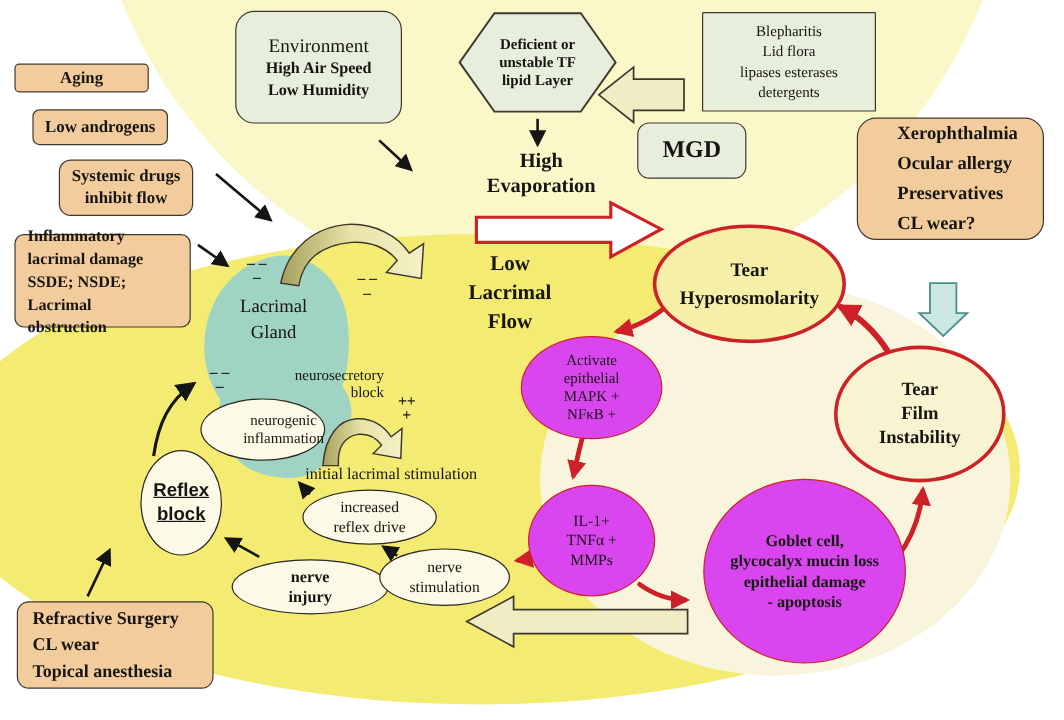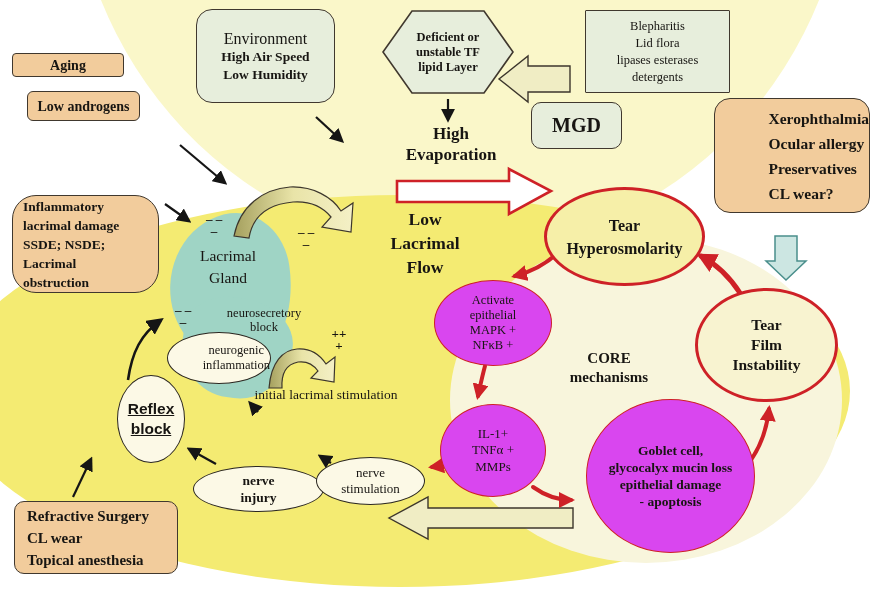--- a/index.html
+++ b/index.html
@@ -85,21 +85,25 @@
       <path d="M740,293 C729,276 716,264 701,256" stroke-width="5" marker-end="url(#mr)"></path>
     </g>
   </svg>
 
   <div class="box orange node" style="left:12px;top:53px;width:110px;height:22px;border-radius:4px;font-size:14px;">
       <span class="pre">Aging</span>
     </div>
   <div class="box orange node" style="left:27px;top:91px;width:111px;height:28px;border-radius:6px;font-size:14px;">
       <span class="pre">Low androgens</span>
     </div>
-  <div class="box orange node" style="left:12px;top:195px;width:147px;height:98px;border-radius:24px;justify-content:flex-start;text-align:left;padding-left:10px;box-sizing:border-box;">
+  <div class="box orange node" style="left:49px;top:133px;width:110px;height:45px;border-radius:10px;font-size:14px;line-height:18px;">
+      <span class="pre">Systemic drugs
+inhibit flow</span>
+    </div>
+  <div class="box orange node" style="left:12px;top:195px;width:147px;height:78px;border-radius:8px;justify-content:flex-start;text-align:left;padding-left:10px;box-sizing:border-box;">
       <span class="pre">Inflammatory
 lacrimal damage
 SSDE; NSDE;
 Lacrimal
 obstruction</span>
     </div>
   <div class="box orange node" style="left:14px;top:501px;width:164px;height:73px;border-radius:10px;font-size:15px;line-height:22px;justify-content:flex-start;text-align:left;padding-left:12px;box-sizing:border-box;">
       <span class="pre">Refractive Surgery
 CL wear
 Topical anesthesia</span>
@@ -116,36 +120,34 @@
 lipases esterases
 detergents</span>
     </div>
   <div class="box green node" style="left:531px;top:102px;width:89px;height:45px;border-radius:10px;font-size:20px;">
       <span class="pre">MGD</span>
     </div>
   <div class="txt lbl pre" style="left:383px;top:30px;width:130px;font-size:12.5px;font-weight:bold;line-height:15px;">Deficient or
 unstable TF
 lipid Layer</div>
 
-  <div class="box orange node" style="left:714px;top:98px;width:156px;height:115px;border-radius:16px;font-size:15.5px;line-height:25px;justify-content:flex-end;text-align:left;padding-left:12px;box-sizing:border-box;">
+  <div class="box orange node" style="left:714px;top:98px;width:156px;height:102px;border-radius:16px;font-size:15.5px;line-height:25px;justify-content:center;text-align:left;padding-left:12px;box-sizing:border-box;">
       <span class="pre">Xerophthalmia
 Ocular allergy
 Preservatives
 CL wear?</span>
     </div>
 
   <div class="txt lbl pre" style="left:375px;top:123px;width:152px;font-size:17px;font-weight:bold;line-height:21px;">High
 Evaporation</div>
   <div class="txt lbl pre" style="left:350px;top:207px;width:150px;font-size:17.5px;font-weight:bold;line-height:24px;text-align:center;">Low
 Lacrimal
 Flow</div>
   <div class="txt lbl pre" style="left:176px;top:245px;width:104px;font-size:15.5px;line-height:22px;">Lacrimal
 Gland</div>
-  <div class="txt lbl pre" style="left:540px;top:349px;width:138px;font-size:15px;font-weight:bold;line-height:18.5px;">CORE
-mechanisms</div>
 
   <div class="ellnode rednode node" style="left:544px;top:187px;width:155px;height:93px;border-width:3px;background:#F6EFA8;font-size:16px;font-weight:bold;line-height:23px;">
       <span class="pre">Tear
 Hyperosmolarity</span>
     </div>
   <div class="ellnode rednode node" style="left:695px;top:288px;width:137px;height:108px;border-width:3.2px;background:#F8F3D0;font-size:15.5px;font-weight:bold;line-height:20px;">
       <span class="pre">Tear
 Film
 Instability</span>
     </div>
@@ -168,30 +170,34 @@
     </div>
 
   <div class="ellnode node" style="left:117px;top:375px;width:66px;height:86px;font-family:'Liberation Sans',sans-serif;font-size:15.5px;font-weight:bold;line-height:20px;text-decoration:underline;">
       <span class="pre">Reflex
 block</span>
     </div>
   <div class="ellnode node" style="left:167px;top:332px;width:102px;height:50px;font-size:12.5px;line-height:15px;justify-content:flex-end;">
       <span class="pre">neurogenic
 inflammation</span>
     </div>
+  <div class="ellnode node" style="left:252px;top:408px;width:110px;height:44px;font-size:13px;line-height:16px;">
+      <span class="pre">increased
+reflex drive</span>
+    </div>
   <div class="ellnode node" style="left:193px;top:466px;width:129px;height:44px;font-size:13.5px;font-weight:bold;line-height:17px;">
       <span class="pre">nerve
 injury</span>
     </div>
   <div class="ellnode node" style="left:316px;top:457px;width:107px;height:46px;font-size:13px;line-height:16px;">
       <span class="pre">nerve
 stimulation</span>
     </div>
 
-  <div class="txt lbl pre" style="left:208px;top:306px;width:112px;font-size:12.5px;line-height:14px;">neurosecretory
+  <div class="txt lbl pre" style="left:208px;top:306px;width:112px;font-size:12.5px;line-height:14px;text-align:right;">neurosecretory
 block</div>
   <div class="txt lbl pre" style="left:244px;top:387px;width:164px;font-size:13.5px;">initial lacrimal stimulation</div>
 
   <div class="txt lbl pre" style="left:197px;top:213px;width:34px;font-size:13px;font-weight:bold;line-height:11.5px;">– –
 –</div>
   <div class="txt lbl pre" style="left:289px;top:226px;width:34px;font-size:13px;font-weight:bold;line-height:11.5px;">– –
 –</div>
   <div class="txt lbl pre" style="left:166px;top:304px;width:34px;font-size:13px;font-weight:bold;line-height:11.5px;">– –
 –</div>
   <div class="txt lbl pre" style="left:322px;top:328px;width:34px;font-size:13px;font-weight:bold;line-height:11.5px;">++

